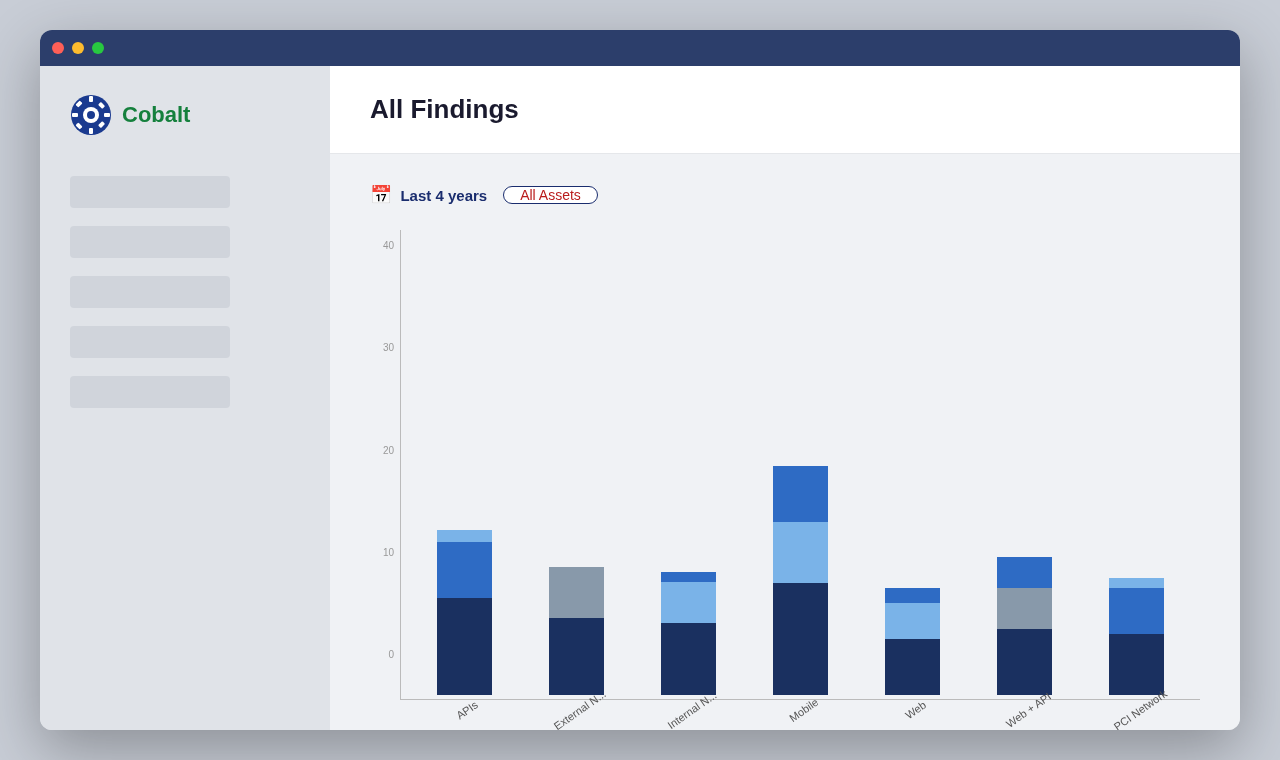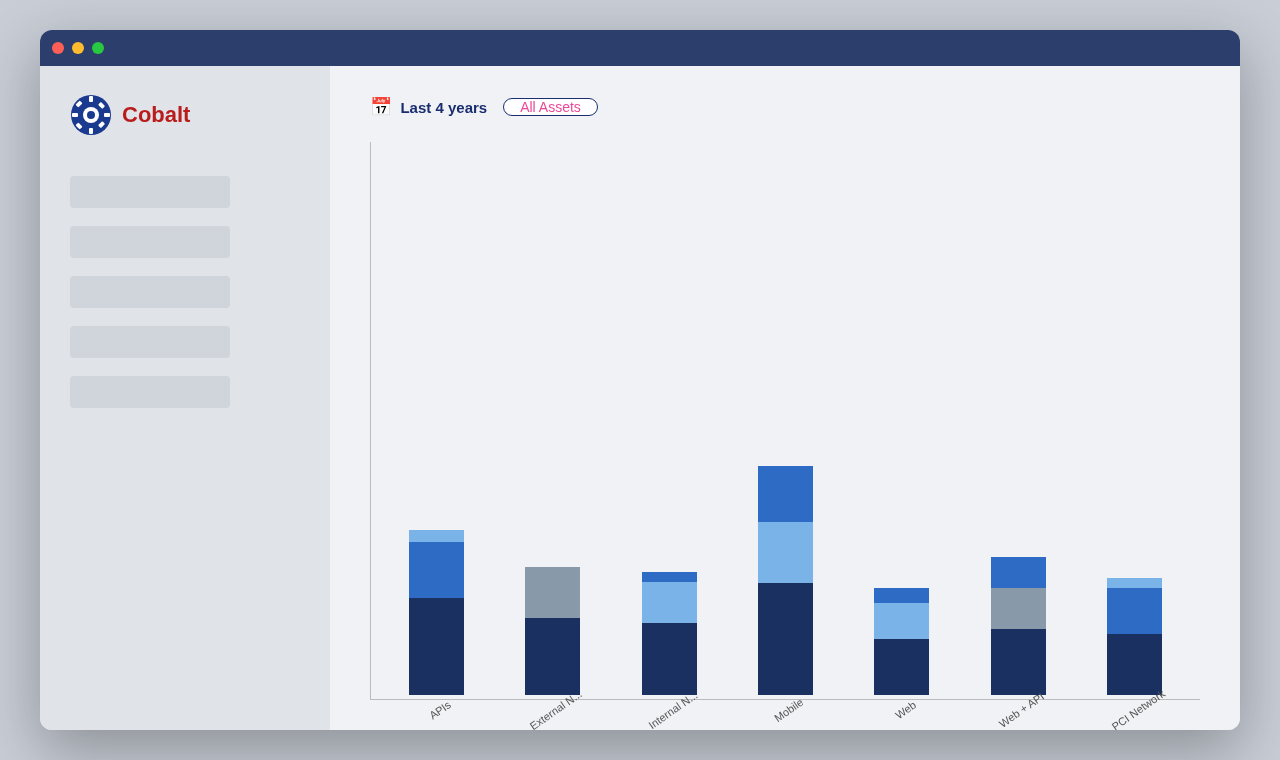--- a/index.html
+++ b/index.html
@@ -52,21 +52,21 @@
       gap: 10px;
       margin-bottom: 12px;
     }
     .logo-icon {
       width: 42px;
       height: 42px;
     }
     .logo-text {
       font-size: 22px;
       font-weight: 700;
-      color: #b91c1c;
+      color: #15803d;
     }
     .nav-items {
       display: flex;
       flex-direction: column;
       gap: 18px;
       margin-top: 8px;
     }
     .nav-item {
       height: 32px;
       background: #d0d4db;
@@ -113,21 +113,21 @@
     .calendar-icon {
       font-size: 18px;
     }
     .filter-btn {
       padding: 0 16px;
       border: 1.5px solid #1a2d6e;
       border-radius: 20px;
       background: white;
       font-size: 14px;
       font-weight: 500;
-      color: #ec4899;
+      color: #b91c1c;
       cursor: pointer;
     }
     .chart-container {
       flex: 1;
       display: flex;
       flex-direction: column;
     }
   </style>
 </head>
 <body>
@@ -166,33 +166,43 @@
         <div class="nav-item"></div>
         <div class="nav-item"></div>
         <div class="nav-item"></div>
         <div class="nav-item"></div>
         <div class="nav-item"></div>
       </div>
     </div>
 
     <div class="main">
 
+      <div class="page-header">
+        <h1 class="page-title">All Findings</h1>
+      </div>
 
       <div class="chart-area">
 
         <div class="filters">
           <div class="filter-date">
             <span class="calendar-icon">📅</span>
             <span>Last 4 years</span>
           </div>
           <button class="filter-btn">All Assets</button>
         </div>
 
         <div class="chart-container">
           <div style="display:flex; flex:1;">
+            <div style="width:30px; display:flex; flex-direction:column; justify-content:space-between; padding-bottom:40px; padding-top:10px; align-items:flex-end; padding-right:6px;">
+              <span style="font-size:10px;color:#999;">40</span>
+              <span style="font-size:10px;color:#999;">30</span>
+              <span style="font-size:10px;color:#999;">20</span>
+              <span style="font-size:10px;color:#999;">10</span>
+              <span style="font-size:10px;color:#999;">0</span>
+            </div>
             <div style="flex:1; border-left:1.5px solid #bbb; border-bottom:1.5px solid #bbb; padding-bottom:0; display:flex; align-items:flex-end; padding-left:10px; padding-right:10px;">
 
               <div id="bars-row" style="display:flex; align-items:flex-end; width:100%; gap:6px; padding-bottom:0;">
                   <div style="flex: 1 1 0%; display: flex; flex-direction: column; align-items: center;">
                     <div style="display: flex; flex-direction: column-reverse; width: 55px;">
                       <div style="height: 97px; width: 100%; background-color: rgb(26, 48, 96);"></div>
                       <div style="height: 56px; width: 100%; background-color: rgb(46, 107, 196);"></div>
                       <div style="height: 12px; width: 100%; background-color: rgb(122, 179, 232);"></div>
                     </div>
                     <div style="margin-top: 10px; font-size: 11px; color: rgb(85, 85, 85); transform: rotate(-35deg); transform-origin: center top; white-space: nowrap; margin-bottom: -18px;">APIs</div>

